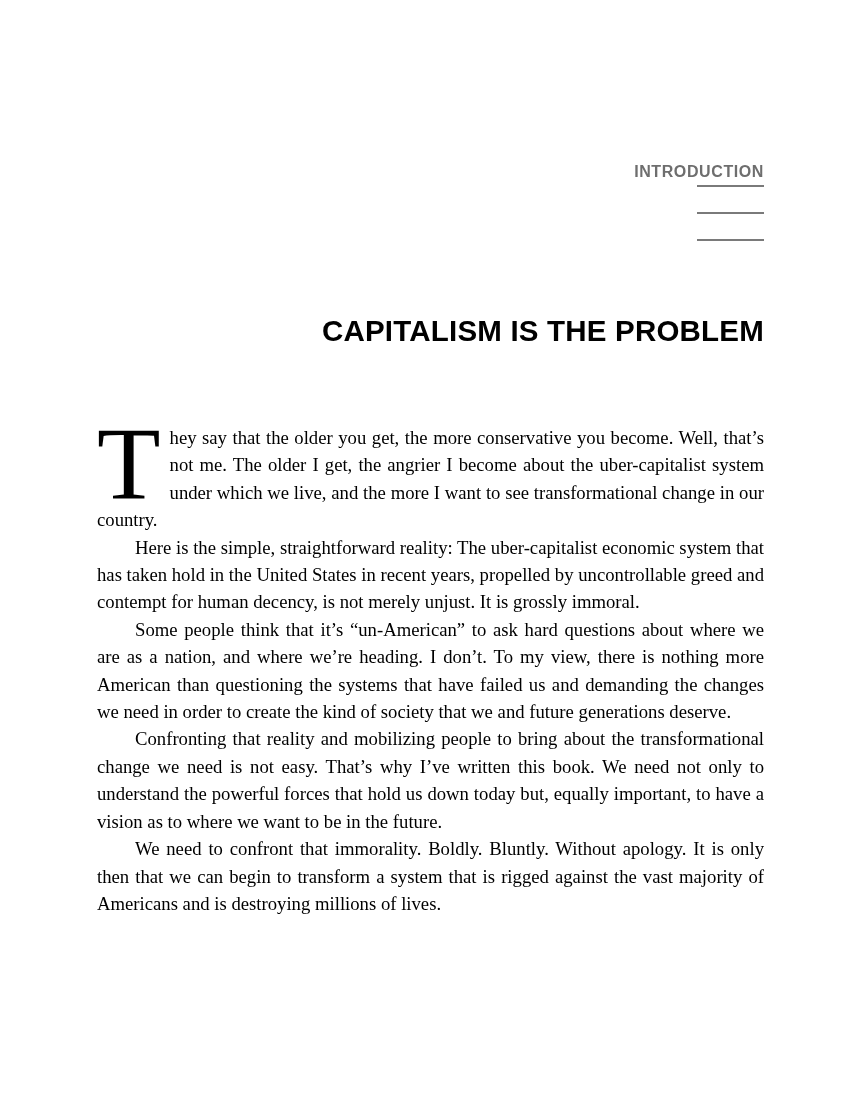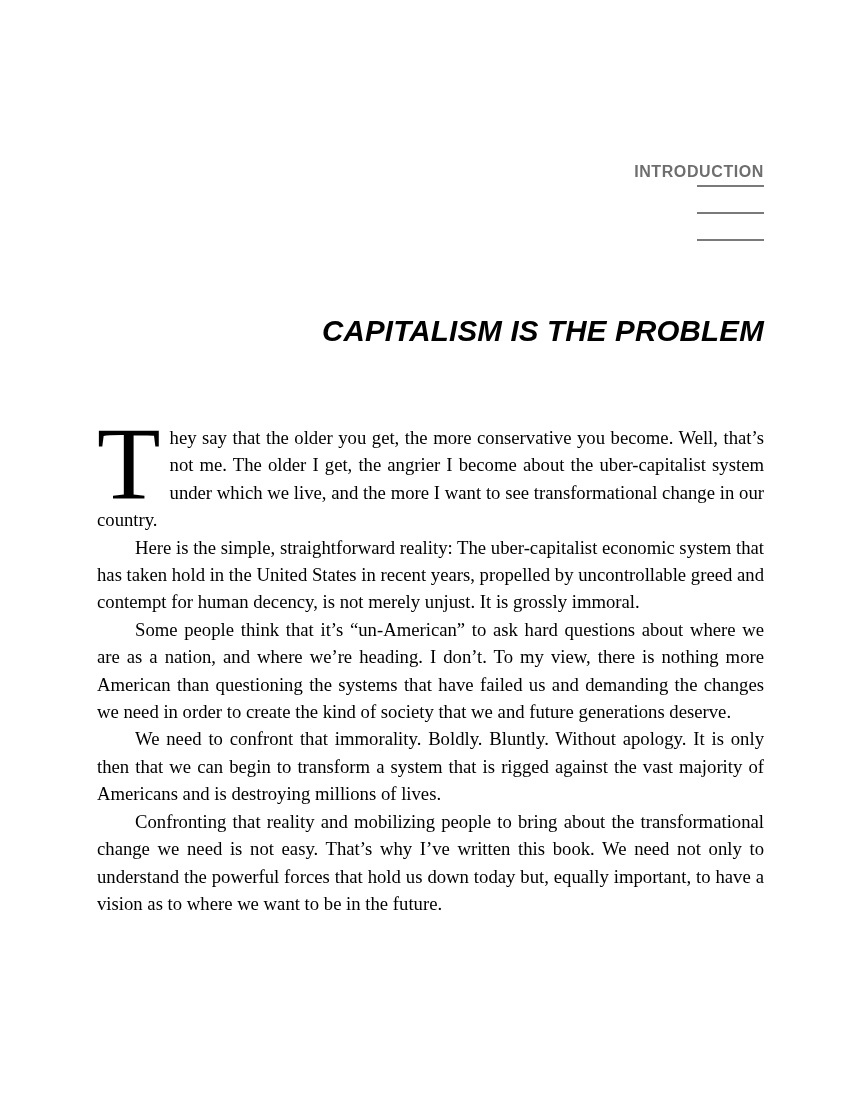--- a/index.html
+++ b/index.html
@@ -65,21 +65,20 @@
     width: 667px;
     top: 296px;
     text-align: right;
     font-family: "Liberation Sans", sans-serif;
     font-size: 29.5px;
     font-weight: bold;
     letter-spacing: 0.2px;
     color: #000000;
     line-height: 1.05;
     white-space: nowrap;
-    font-style: italic;
   }
 
   
   .body-col {
     position: absolute;
     left: 97px;
     top: 424px;
     width: 667px;
     font-family: "Liberation Serif", serif;
     font-size: 18.7px;
@@ -125,17 +124,17 @@
     <div class="rule r2"></div>
     <div class="rule r3"></div>
   </div>
 
   <h1 class="chapter-title">CAPITALISM IS THE PROBLEM</h1>
 
   <div class="body-col">
     <p class="first">They say that the older you get, the more conservative you become. Well, that’s not me. The older I get, the angrier I become about the uber-capitalist system under which we live, and the more I want to see transformational change in our country.</p>
     <p>Here is the simple, straightforward reality: The uber-capitalist economic system that has taken hold in the United States in recent years, propelled by uncontrollable greed and contempt for human decency, is not merely unjust. It is grossly immoral.</p>
     <p>Some people think that it’s “un-American” to ask hard questions about where we are as a nation, and where we’re heading. I don’t. To my view, there is nothing more American than questioning the systems that have failed us and demanding the changes we need in order to create the kind of society that we and future generations deserve.</p>
+    <p>Confronting that reality and mobilizing people to bring about the transformational change we need is not easy. That’s why I’ve written this book. We need not only to understand the powerful forces that hold us down today but, equally important, to have a vision as to where we want to be in the future.</p>
     <p>We need to confront that immorality. Boldly. Bluntly. Without apology. It is only then that we can begin to transform a system that is rigged against the vast majority of Americans and is destroying millions of lives.</p>
-    <p>Confronting that reality and mobilizing people to bring about the transformational change we need is not easy. That’s why I’ve written this book. We need not only to understand the powerful forces that hold us down today but, equally important, to have a vision as to where we want to be in the future.</p>
   </div>
 
 </div>
 
 </body></html>

